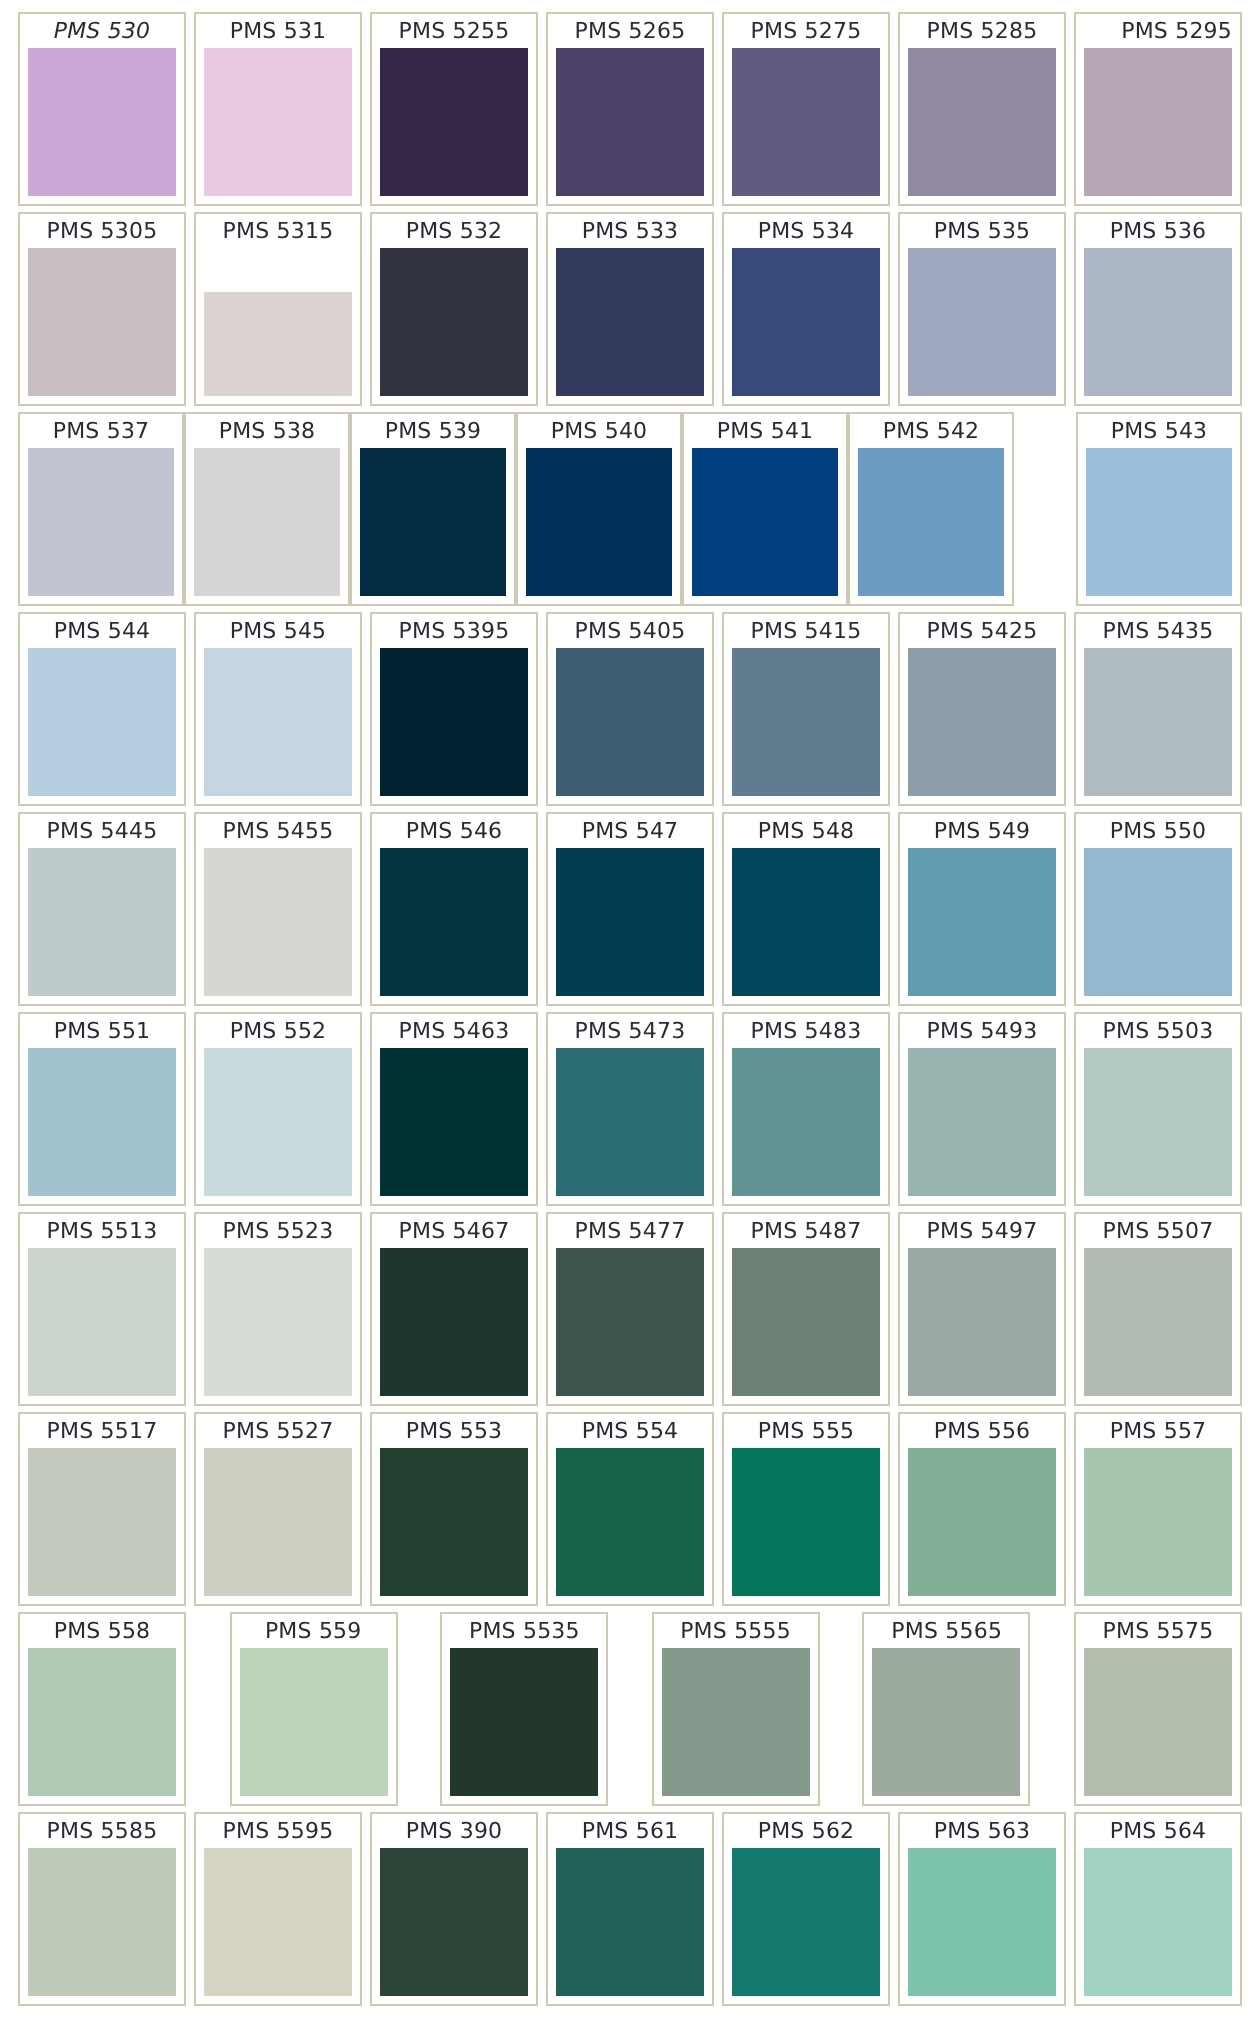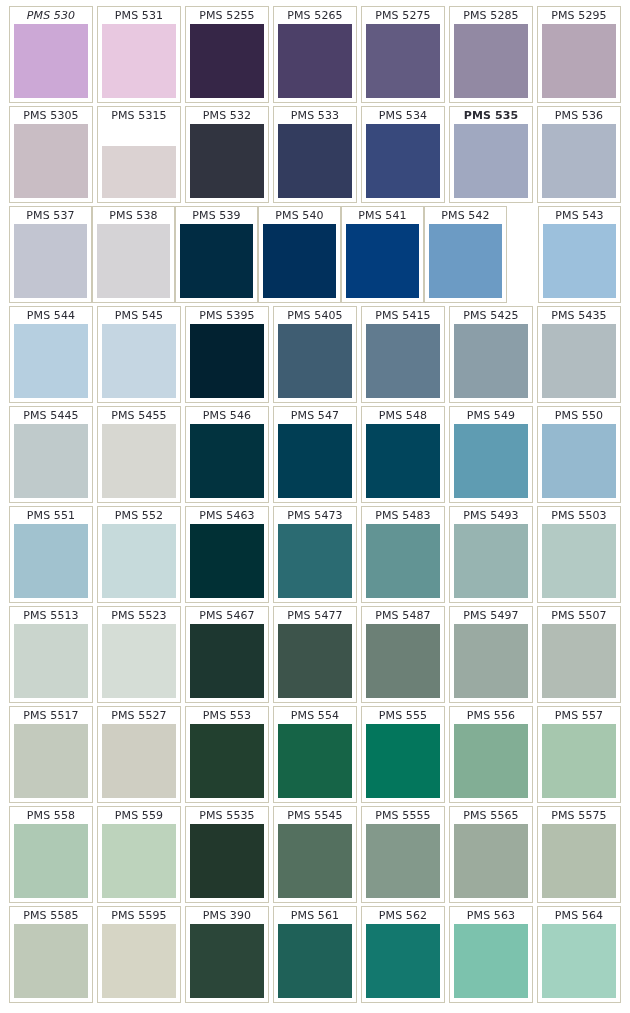--- a/index.html
+++ b/index.html
@@ -80,21 +80,21 @@
         <div class="swatch-color" style="background-color: rgb(76, 64, 104);"></div>
       </div>
       <div class="swatch-cell" style="border-color: rgb(205, 201, 181);">
         <div class="swatch-label">PMS 5275</div>
         <div class="swatch-color" style="background-color: rgb(98, 91, 129);"></div>
       </div>
       <div class="swatch-cell" style="border-color: rgb(205, 201, 181);">
         <div class="swatch-label">PMS 5285</div>
         <div class="swatch-color" style="background-color: rgb(146, 137, 163);"></div>
       </div>
-      <div class="swatch-cell" style="border-color: rgb(205, 201, 181);">
+      <div class="swatch-cell" style="border-color: rgb(205, 201, 181); align-items: flex-end;">
         <div class="swatch-label">PMS 5295</div>
         <div class="swatch-color" style="background-color: rgb(182, 166, 182);"></div>
       </div>
     </div>
     <div class="swatch-row">
       <div class="swatch-cell" style="border-color: rgb(205, 201, 181);">
         <div class="swatch-label">PMS 5305</div>
         <div class="swatch-color" style="background-color: rgb(201, 189, 196);"></div>
       </div>
       <div class="swatch-cell" style="border-color: rgb(205, 201, 181); gap: 22px;">
@@ -106,21 +106,21 @@
         <div class="swatch-color" style="background-color: rgb(49, 52, 64);"></div>
       </div>
       <div class="swatch-cell" style="border-color: rgb(205, 201, 181);">
         <div class="swatch-label">PMS 533</div>
         <div class="swatch-color" style="background-color: rgb(51, 60, 94);"></div>
       </div>
       <div class="swatch-cell" style="border-color: rgb(205, 201, 181);">
         <div class="swatch-label">PMS 534</div>
         <div class="swatch-color" style="background-color: rgb(56, 73, 124);"></div>
       </div>
-      <div class="swatch-cell" style="border-color: rgb(205, 201, 181); font-weight: bold;">
+      <div class="swatch-cell" style="border-color: rgb(205, 201, 181);">
         <div class="swatch-label">PMS 535</div>
         <div class="swatch-color" style="background-color: rgb(160, 168, 192);"></div>
       </div>
       <div class="swatch-cell" style="border-color: rgb(205, 201, 181);">
         <div class="swatch-label">PMS 536</div>
         <div class="swatch-color" style="background-color: rgb(173, 182, 198);"></div>
       </div>
     </div>
     <div class="swatch-row">
       <div class="swatch-cell" style="border-color: rgb(205, 201, 181);">
@@ -309,24 +309,20 @@
       </div>
       <div class="swatch-cell" style="border-color: rgb(205, 201, 181);">
         <div class="swatch-label">PMS 559</div>
         <div class="swatch-color" style="background-color: rgb(189, 211, 188);"></div>
       </div>
       <div class="swatch-cell" style="border-color: rgb(205, 201, 181);">
         <div class="swatch-label">PMS 5535</div>
         <div class="swatch-color" style="background-color: rgb(34, 56, 44);"></div>
       </div>
       <div class="swatch-cell" style="border-color: rgb(205, 201, 181);">
-        <div class="swatch-label">PMS 5545</div>
-        <div class="swatch-color" style="background-color: rgb(84, 112, 95);"></div>
-      </div>
-      <div class="swatch-cell" style="border-color: rgb(205, 201, 181);">
         <div class="swatch-label">PMS 5555</div>
         <div class="swatch-color" style="background-color: rgb(131, 153, 139);"></div>
       </div>
       <div class="swatch-cell" style="border-color: rgb(205, 201, 181);">
         <div class="swatch-label">PMS 5565</div>
         <div class="swatch-color" style="background-color: rgb(156, 171, 157);"></div>
       </div>
       <div class="swatch-cell" style="border-color: rgb(205, 201, 181);">
         <div class="swatch-label">PMS 5575</div>
         <div class="swatch-color" style="background-color: rgb(179, 191, 173);"></div>

